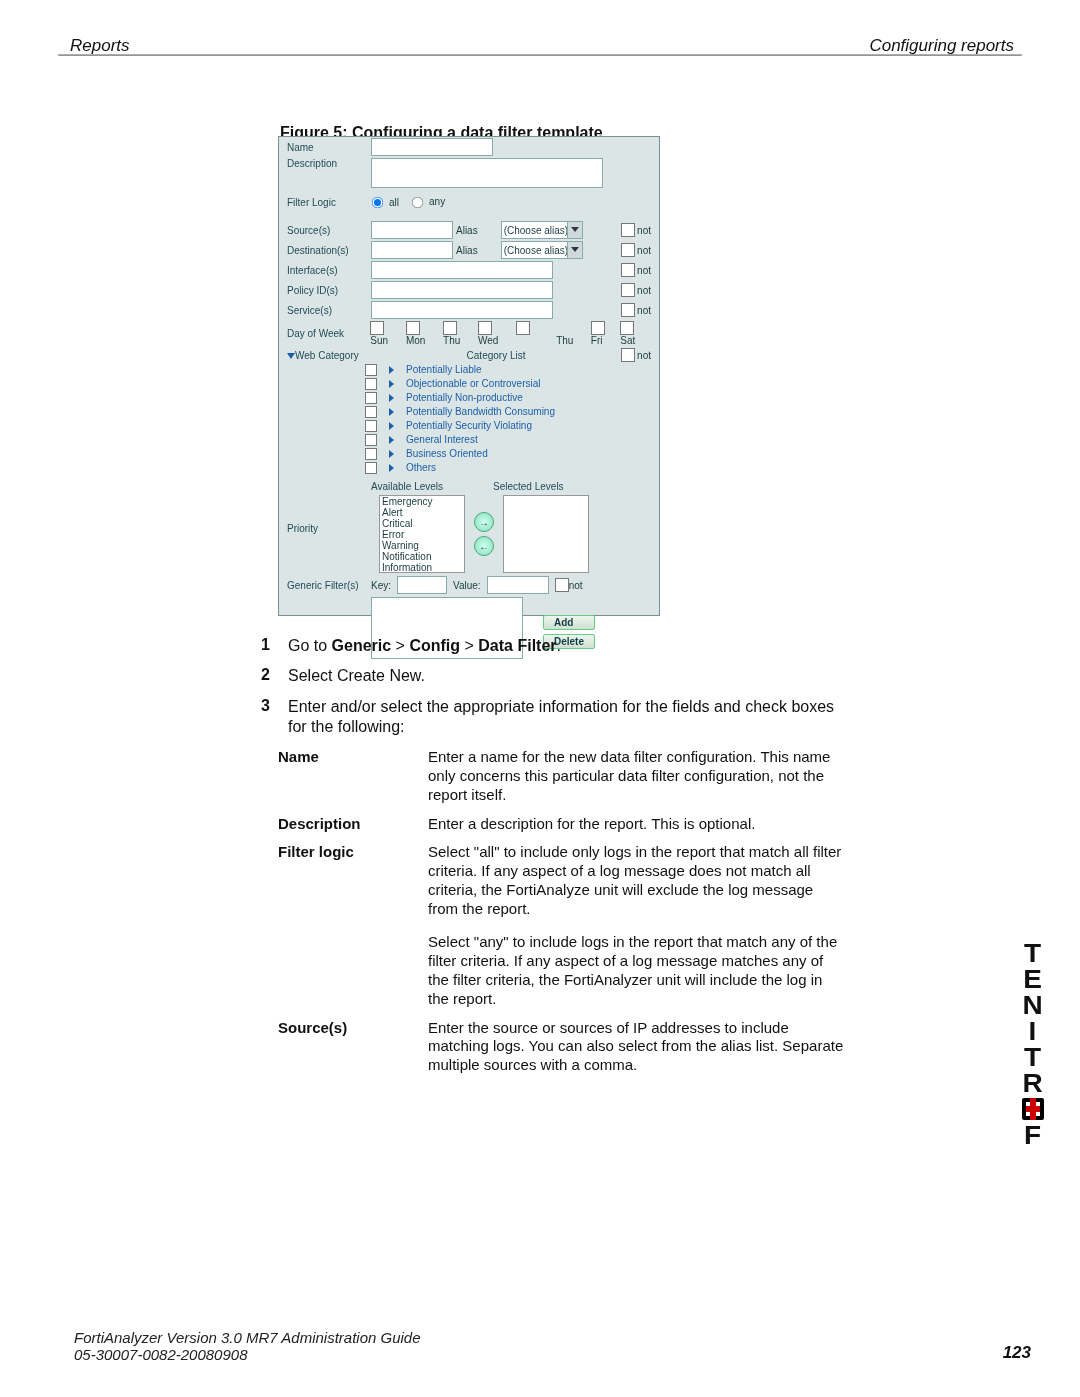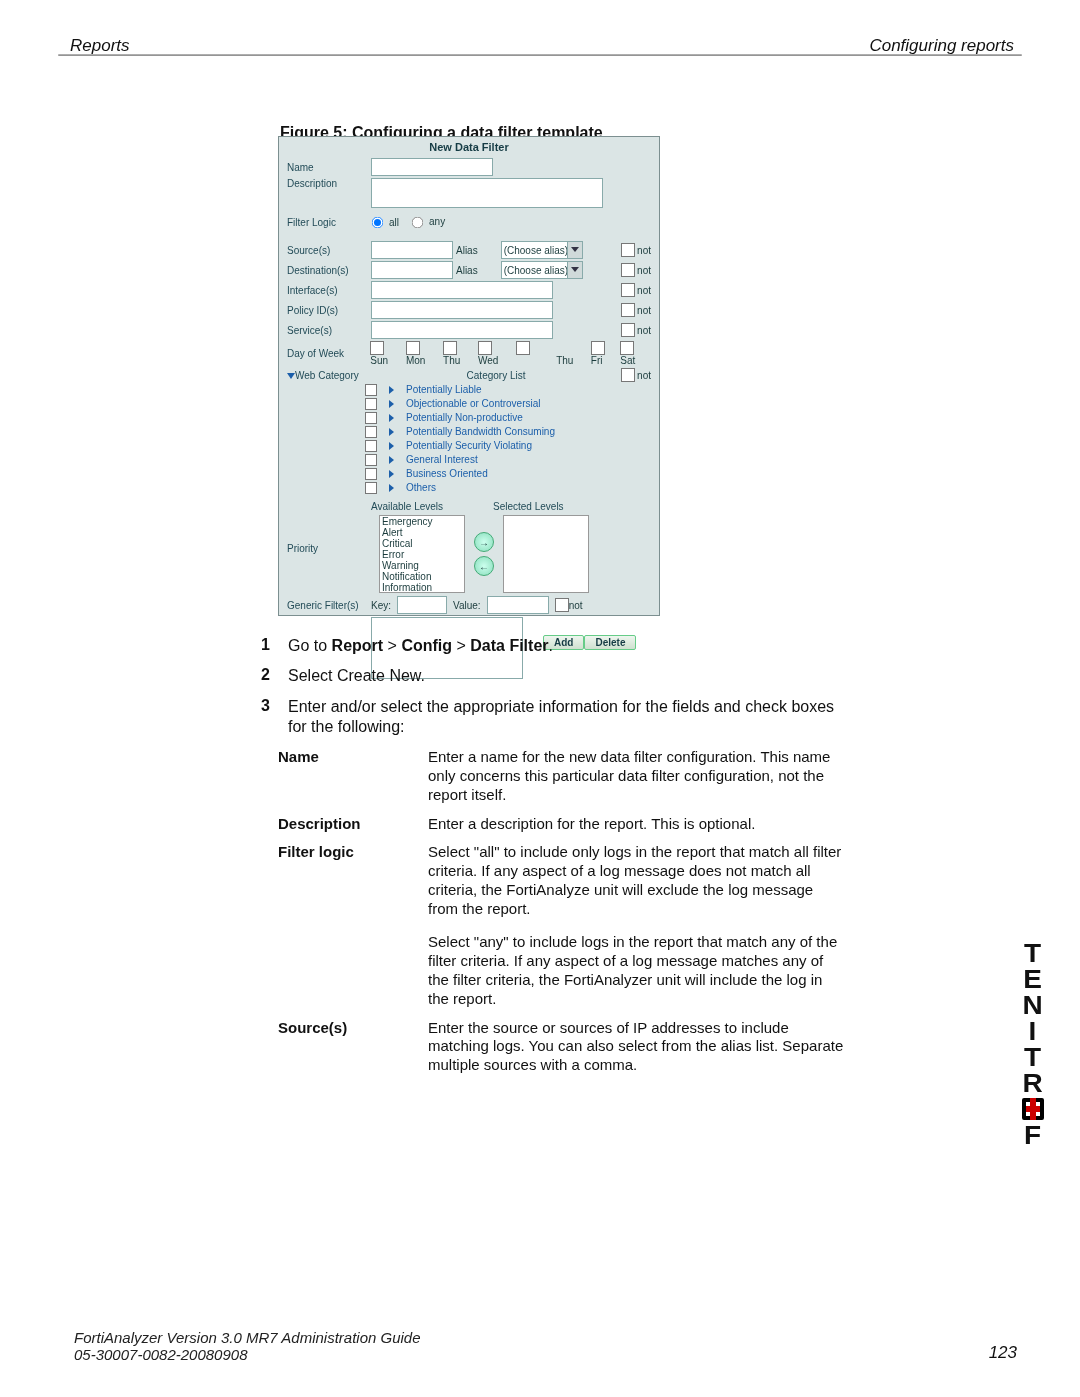--- a/index.html
+++ b/index.html
@@ -96,21 +96,21 @@
   .step .txt { flex:1; line-height:1.28; }
 
   .defs { margin-left: 24px; }
   .def { display:flex; gap:30px; margin-bottom: 10px; font-size:15px; }
   .def .k { width:120px; font-weight:bold;}
   .def .v { flex:1; line-height:1.26; }
 
   
   .footer { position:absolute; left:74px; bottom:34px; font-style:italic; font-size:15px; color:#222; }
   .footer .line2 { display:block; }
-  .pagenum { position:absolute; right:63px; bottom:34px; font-style:italic; font-weight:normal; font-size:17px; }
+  .pagenum { position:absolute; right:49px; bottom:34px; font-style:italic; font-weight:bold; font-size:17px; }
 
   
   .brand {
     position:absolute; right: 36px; top: 940px;
     display:flex; flex-direction:column; align-items:center; gap:0;
     font-weight:900; font-family: Arial, sans-serif;
   }
   .brand .letter {
     font-size:28px; line-height:26px; letter-spacing:1px;
     transform: scaleY(0.95);
@@ -130,21 +130,20 @@
 </head>
 <body>
 
 <span class="hdr-left">Reports</span>
 <span class="hdr-right">Configuring reports</span>
 <div class="hdr-rule"></div>
 
 <div class="figcap">Figure 5:   Configuring a data filter template</div>
 
 <div class="shot">
-  <div class="title">New Data Filter</div>
 
   <div class="row">
     <span class="lbl">Name</span>
     <span class="textin" style="width:120px;"></span>
   </div>
 
   <div class="row" style="align-items:flex-start;">
     <span class="lbl">Description</span>
     <span class="textin textarea" style="width:230px;"></span>
   </div>
@@ -308,33 +307,33 @@
     <span>Key:</span>
     <span class="textin" style="width:48px;margin:0 6px;"></span>
     <span>Value:</span>
     <span class="textin" style="width:60px;margin:0 6px;"></span>
     <span class="chkbox"></span>
     <span>not</span>
   </div>
   <div class="row" style="align-items:flex-start; padding-top:2px;">
     <span class="lbl"></span>
     <span class="textin" style="width:150px; height:60px;"></span>
-    <span style="display:flex; flex-direction:row; margin-left:20px; margin-top:16px;">
+    <span style="display:flex; flex-direction:column; margin-left:20px; margin-top:16px;">
       <span class="btnface">Add</span>
       <span class="btnface">Delete</span>
     </span>
   </div>
 </div>
 
 <div class="body">
 
   <div class="step">
     <span class="num">1</span>
     <span class="txt">
-      <span>Go to </span><b>Report</b><span> &gt; </span><b>Config</b><span> &gt; </span><b>Data Filter</b><span>.</span>
+      <span>Go to </span><b>Generic</b><span> &gt; </span><b>Config</b><span> &gt; </span><b>Data Filter</b><span>.</span>
     </span>
   </div>
   <div class="step">
     <span class="num">2</span>
     <span class="txt">Select Create New.</span>
   </div>
   <div class="step">
     <span class="num">3</span>
     <span class="txt">Enter and/or select the appropriate information for the fields and check boxes for the following:</span>
   </div>

